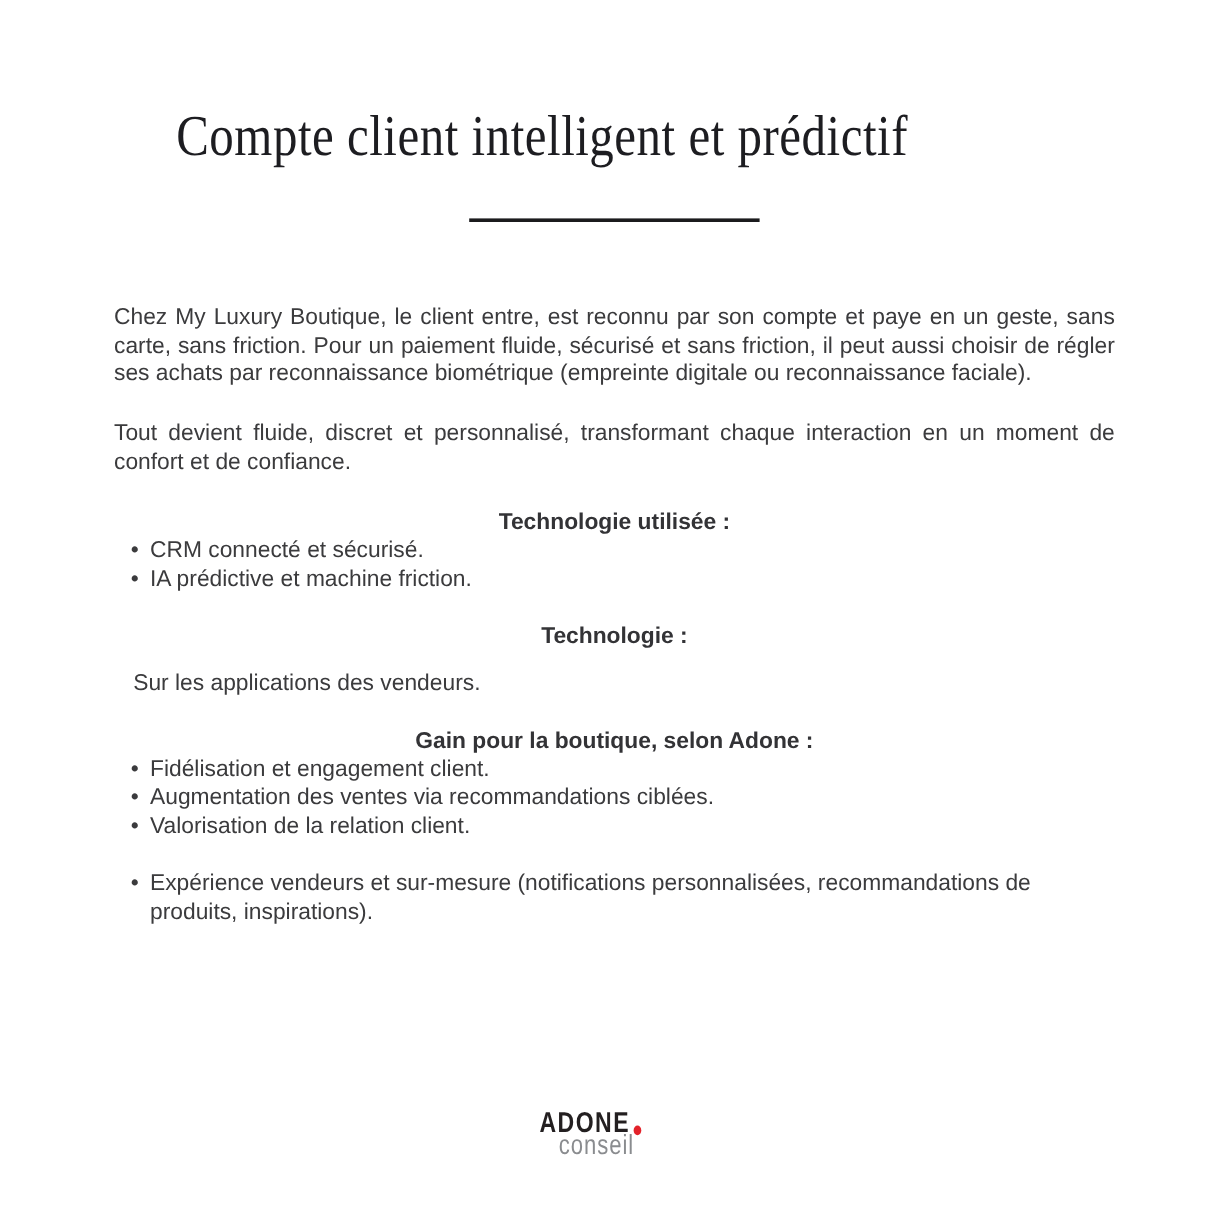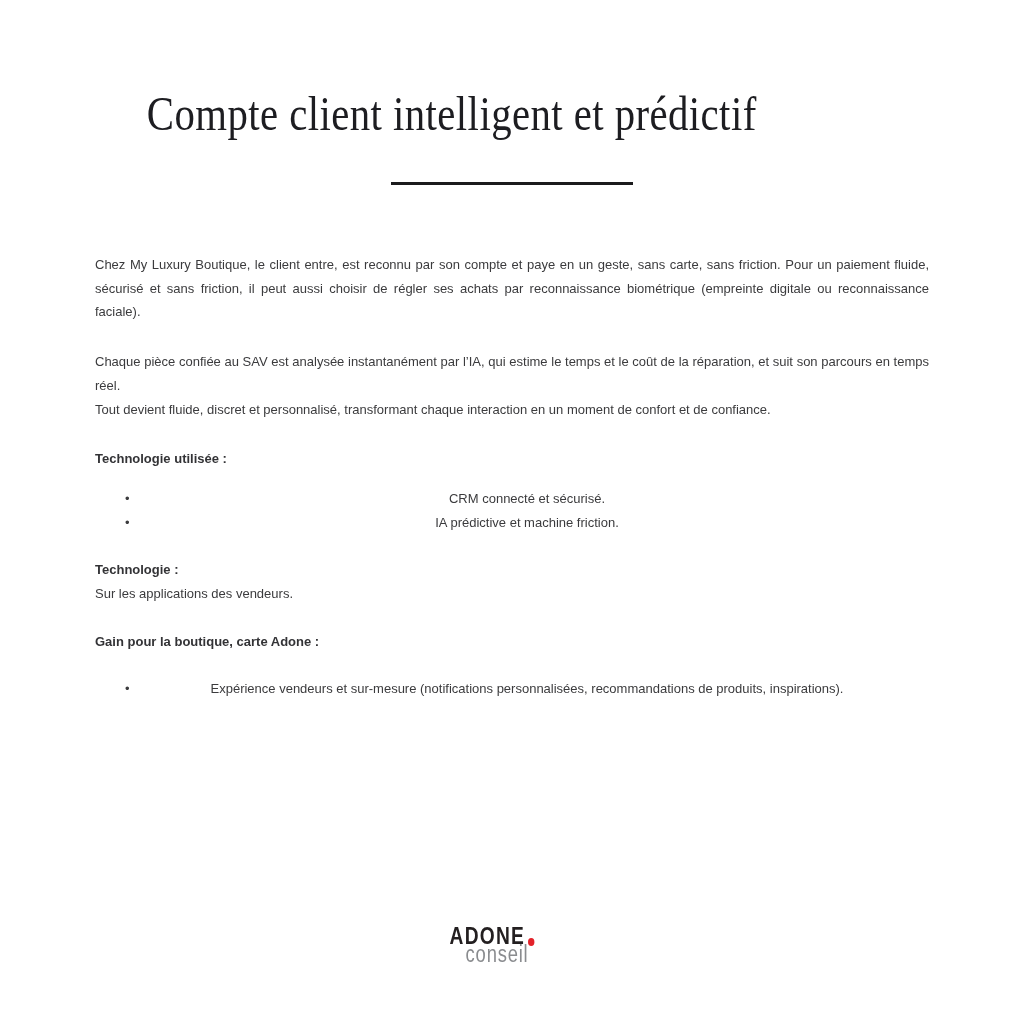--- a/index.html
+++ b/index.html
@@ -45,39 +45,39 @@
     height: 3px;
     background: #1b1b1d;
   }
 
   
   .content {
     position: absolute;
     top: 253px;
     left: 95px;
     width: 834px;
-    font-size: 13px;
+    font-size: 19px;
     line-height: 23.7px;
   }
   .para { text-align: justify; margin: 0; }
   .para-block { margin: 0 0 26px 0; }
 
   .section { margin: 0 0 24px 0; }
   .section-heading {
     font-weight: 700;
     color: #333336;
     margin: 0;
+    text-align: center;
   }
-  .section-text { margin: 0; }
+  .section-text { margin: 16px; }
 
   ul.bullets {
     list-style: none;
-    margin: 16px;
+    margin: 0;
     padding: 0;
-    text-align: center;
   }
   ul.bullets li {
     position: relative;
     padding-left: 30px;
   }
   ul.bullets li::before {
     content: "\2022";
     position: absolute;
     left: 14px;
     top: 0;
@@ -136,39 +136,43 @@
 
   <div class="divider"></div>
 
   <div class="content">
 
     <div class="para-block">
       <p class="para">Chez My Luxury Boutique, le client entre, est reconnu par son compte et paye en un geste, sans carte, sans friction. Pour un paiement fluide, sécurisé et sans friction, il peut aussi choisir de régler ses achats par reconnaissance biométrique (empreinte digitale ou reconnaissance faciale).</p>
     </div>
 
     <div class="para-block">
-      <p class="para">Chaque pièce confiée au SAV est analysée instantanément par l’IA, qui estime le temps et le coût de la réparation, et suit son parcours en temps réel.</p>
       <p class="para">Tout devient fluide, discret et personnalisé, transformant chaque interaction en un moment de confort et de confiance.</p>
     </div>
 
     <div class="section">
       <p class="section-heading">Technologie utilisée :</p>
       <ul class="bullets">
         <li>CRM connecté et sécurisé.</li>
         <li>IA prédictive et machine friction.</li>
       </ul>
     </div>
 
     <div class="section">
       <p class="section-heading">Technologie :</p>
       <p class="section-text">Sur les applications des vendeurs.</p>
     </div>
 
     <div class="section">
-      <p class="section-heading">Gain pour la boutique, carte Adone :</p>
+      <p class="section-heading">Gain pour la boutique, selon Adone :</p>
+      <ul class="bullets">
+        <li>Fidélisation et engagement client.</li>
+        <li>Augmentation des ventes via recommandations ciblées.</li>
+        <li>Valorisation de la relation client.</li>
+      </ul>
     </div>
 
     <div class="section">
       <ul class="bullets">
         <li>Expérience vendeurs et sur-mesure (notifications personnalisées, recommandations de produits, inspirations).</li>
       </ul>
     </div>
 
   </div>
 

